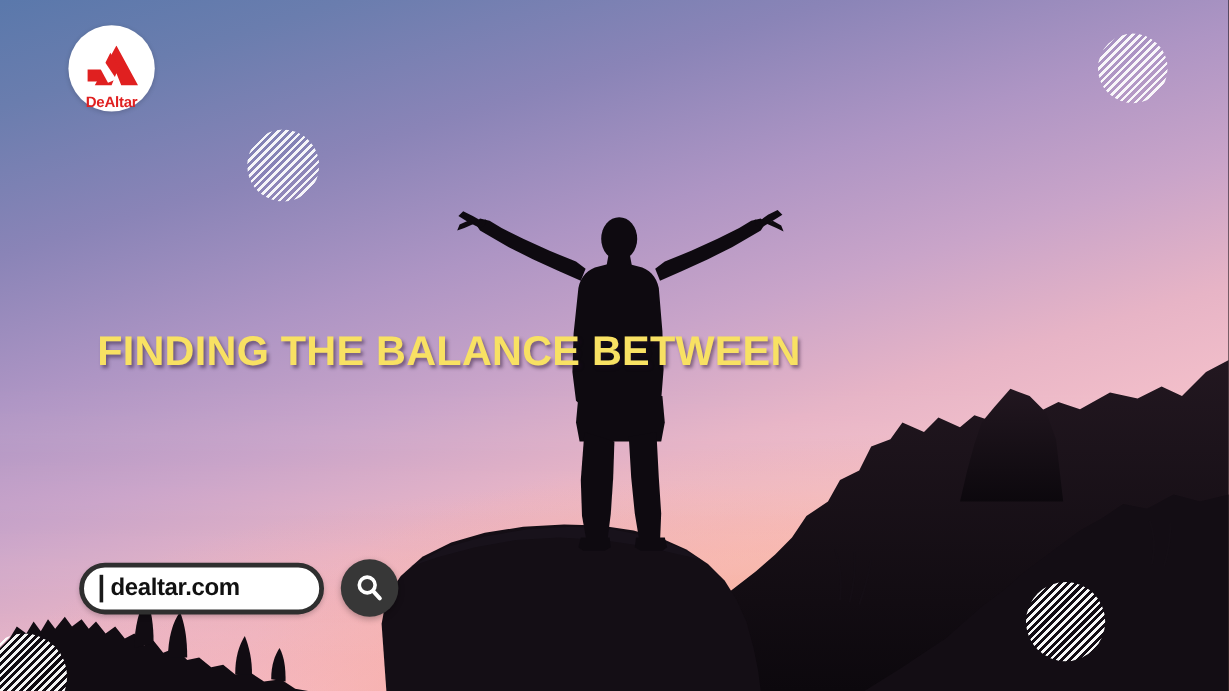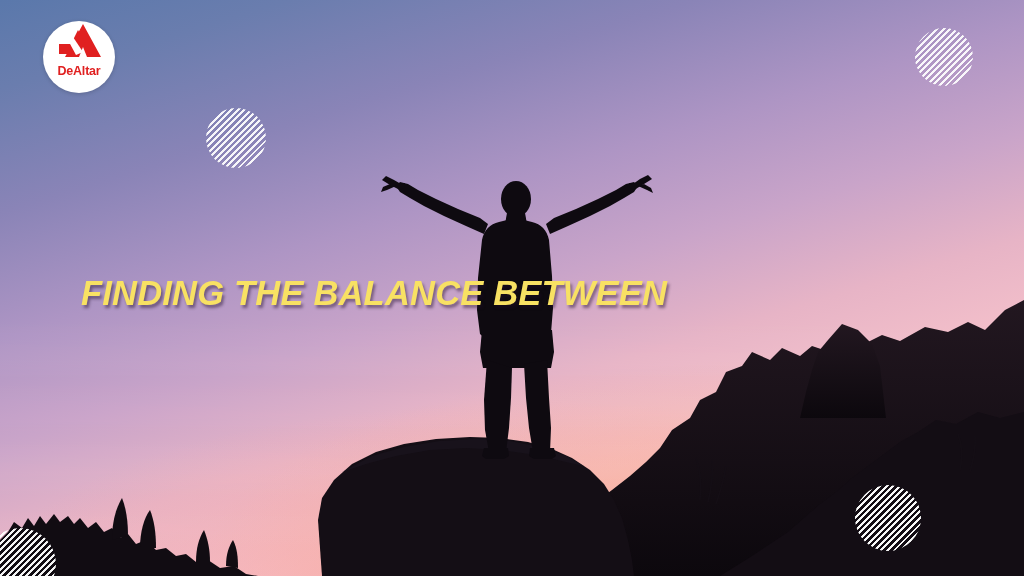--- a/index.html
+++ b/index.html
@@ -64,42 +64,42 @@
   .deco-2 { left:915px; top:28px;   width:58px;  height:58px;  opacity:.92; }
   .deco-3 { left:855px; top:485px;  width:66px;  height:66px;  opacity:.97; }
   .deco-4 { left:-16px; top:528px;  width:72px;  height:72px;  opacity:.95; }
 
   
   .scene { position:absolute; inset:0; pointer-events:none; }
   .scene svg { display:block; width:1024px; height:576px; }
 
   
   .logo {
-    position:absolute; left:43px; top:21px;
+    position:absolute; left:57px; top:21px;
     width:72px; height:72px; border-radius:50%;
     background:#ffffff;
-    display:flex; align-items:flex-start; justify-content:center;
+    display:flex; align-items:flex-end; justify-content:center;
     box-shadow:0 1px 4px rgba(0,0,0,.18);
   }
   .logo-inner { width:58px; height:58px; position:relative; }
   .logo-mark { position:absolute; left:6px; top:3px; width:46px; height:34px; }
   .logo-text {
     position:absolute; left:0; bottom:2px; width:58px;
     text-align:center; color:#e02020;
     font-size:12.5px; font-weight:bold; letter-spacing:-0.2px;
     font-family:"Liberation Sans", sans-serif; line-height:1;
   }
 
   
   .headline {
     position:absolute; left:81px; top:276px;
     width:700px;
     color:#f8e163;
     font-family:"Liberation Sans", sans-serif;
-    font-weight:bold; font-style:italic;
+    font-weight:bold; 
     font-size:34.5px; line-height:1.04;
     letter-spacing:0.2px;
     text-transform:uppercase;
     text-shadow:2px 3px 3px rgba(30,10,40,.45);
   }
   .headline .ln { display:block; white-space:nowrap; }
 
   
   .urlrow {
     position:absolute; left:66px; top:466px;
@@ -297,14 +297,26 @@
         <path fill="#e02020" d="M19,16 L25,26 L21,28 L16,19 Z" opacity=".0"></path>
       </svg>
       <div class="logo-text">DeAltar</div>
     </div>
   </div>
 
   <div class="headline">
     <span class="ln">FINDING THE BALANCE BETWEEN</span>
   </div>
 
+  <div class="urlrow">
+    <div class="urlbar">
+      <span class="caret"></span>
+      <span class="url-text">dealtar.com</span>
+    </div>
+    <button class="searchbtn" aria-label="Search">
+      <svg width="26" height="26" viewBox="0 0 26 26" xmlns="http://www.w3.org/2000/svg">
+        <circle cx="11" cy="10.5" r="6.6" fill="none" stroke="#ffffff" stroke-width="3"></circle>
+        <line x1="15.8" y1="15.4" x2="21.5" y2="21.6" stroke="#ffffff" stroke-width="3.4" stroke-linecap="round"></line>
+      </svg>
+    </button>
+  </div>
 
 </div>
 
 </body></html>

